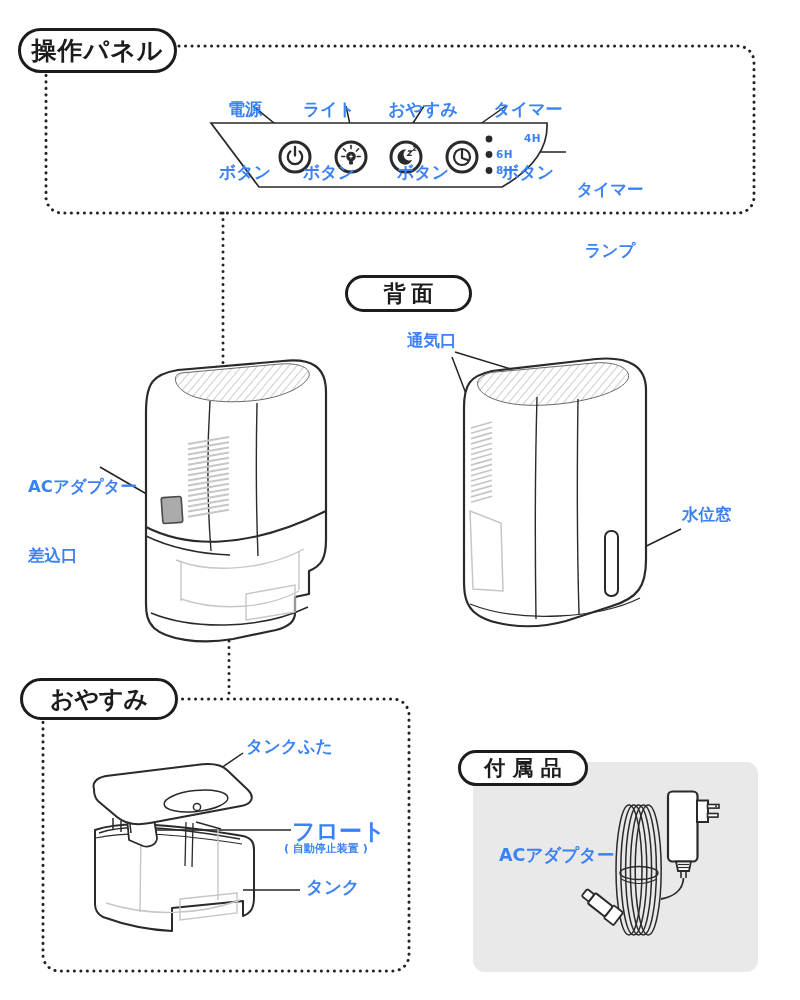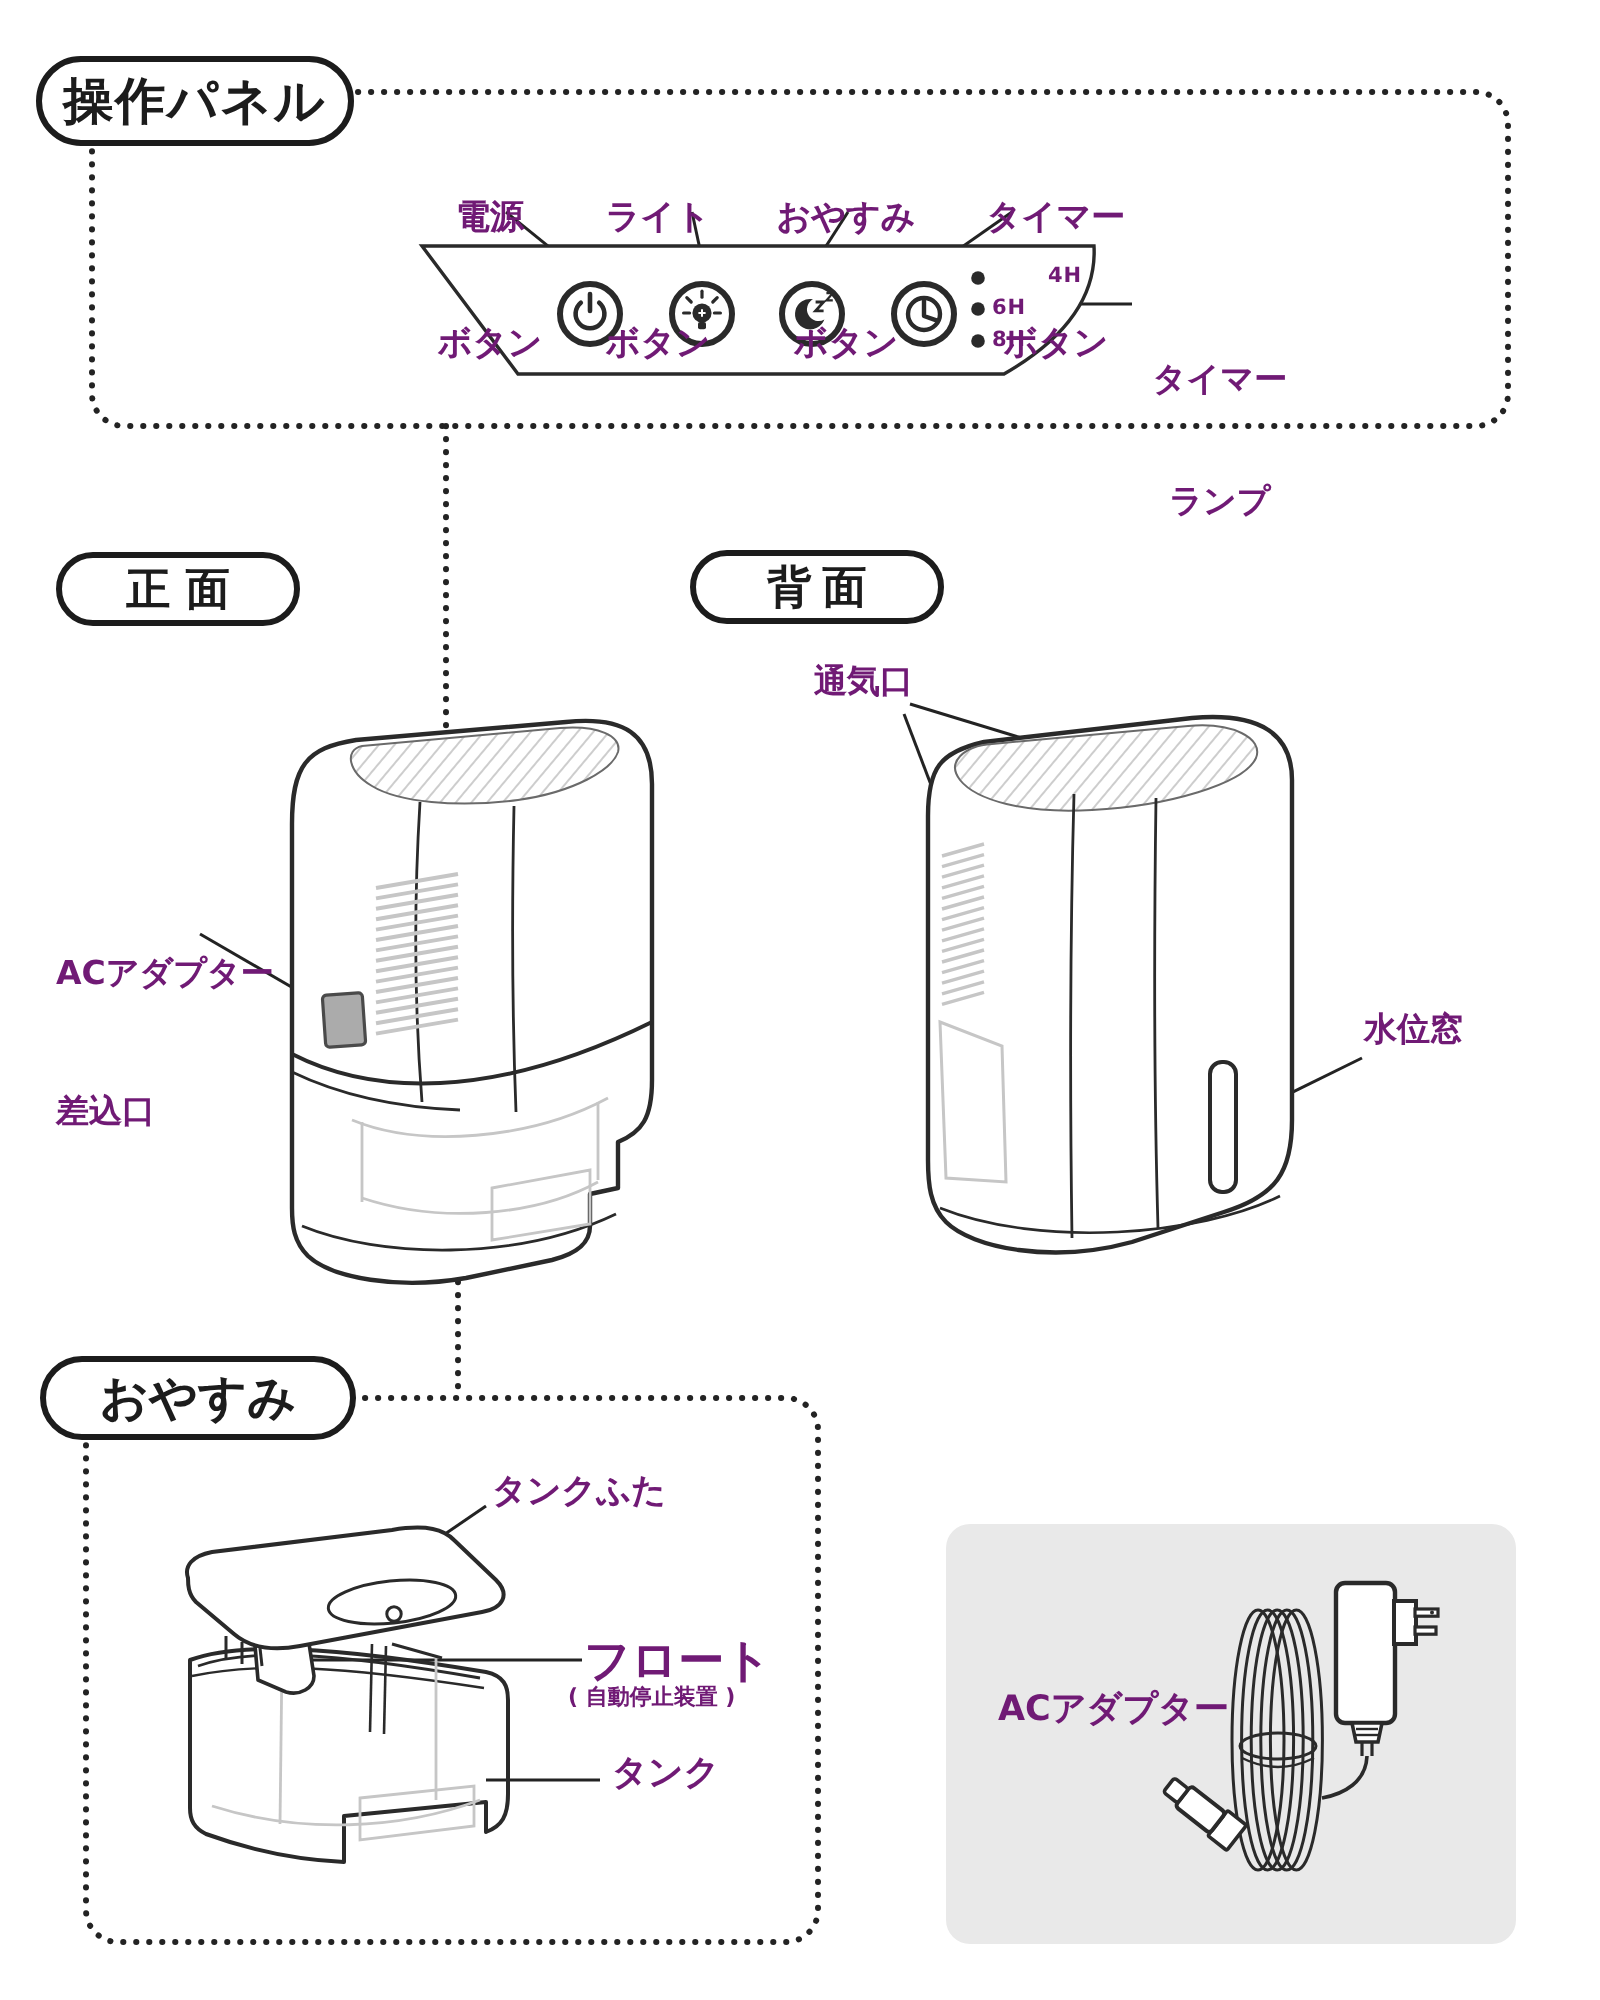--- a/index.html
+++ b/index.html
@@ -15,21 +15,21 @@
   .pill{
     position:absolute;background:#ffffff;border:3px solid #1c1c1c;border-radius:26px;
     display:flex;align-items:center;justify-content:center;font-weight:bold;
     box-sizing:border-box;z-index:3;white-space:pre;
   }
   .pill-panel{left:18px;top:28px;width:159px;height:45px;font-size:25px;letter-spacing:1px;}
   .pill-front{left:28px;top:276px;width:122px;height:37px;font-size:22px;}
   .pill-back{left:345px;top:275px;width:127px;height:37px;font-size:22px;font-family:Liberation Serif, serif;}
   .pill-tank{left:20px;top:678px;width:158px;height:42px;font-size:24px;}
   .pill-acc{left:458px;top:750px;width:130px;height:36px;font-size:21px;}
-  .lbl{position:absolute;font-weight:bold;color:#701a75;line-height:1.22;z-index:2;white-space:pre;}
+  .lbl{position:absolute;font-weight:bold;color:#3b82f6;line-height:1.22;z-index:2;white-space:pre;}
   .lbl.center{text-align:center;}
   .btn-lbl{width:90px;top:58px;font-size:17px;}
   .lamp-h{font-size:10.5px;letter-spacing:0.5px;}
   .note{font-weight:bold;}
 </style>
 </head>
 <body>
 
 <div class="canvas">
 
@@ -249,23 +249,23 @@
 
       <g transform="translate(612,914) rotate(38)">
         <rect x="-4" y="-8" width="12" height="16" rx="1" fill="#ffffff" stroke="#2a2a2a" stroke-width="1.8"></rect>
         <rect x="-26" y="-6.5" width="22" height="13" rx="2" fill="#ffffff" stroke="#2a2a2a" stroke-width="2"></rect>
         <rect x="-35" y="-4.5" width="9" height="9" rx="1.5" fill="#ffffff" stroke="#2a2a2a" stroke-width="1.8"></rect>
       </g>
     </g>
   </svg>
 
   <div class="pill pill-panel">操作パネル</div>
-  <div class="pill pill-front">正 面</div>
   <div class="pill pill-back">背 面</div>
   <div class="pill pill-tank">おやすみ</div>
+  <div class="pill pill-acc">付 属 品</div>
 
   <div class="lbl center btn-lbl" style="left:200px;">
     <div>電源</div>
     <div>ボタン</div>
   </div>
   <div class="lbl center btn-lbl" style="left:284px;">
     <div>ライト</div>
     <div>ボタン</div>
   </div>
   <div class="lbl center btn-lbl" style="left:378px;">

